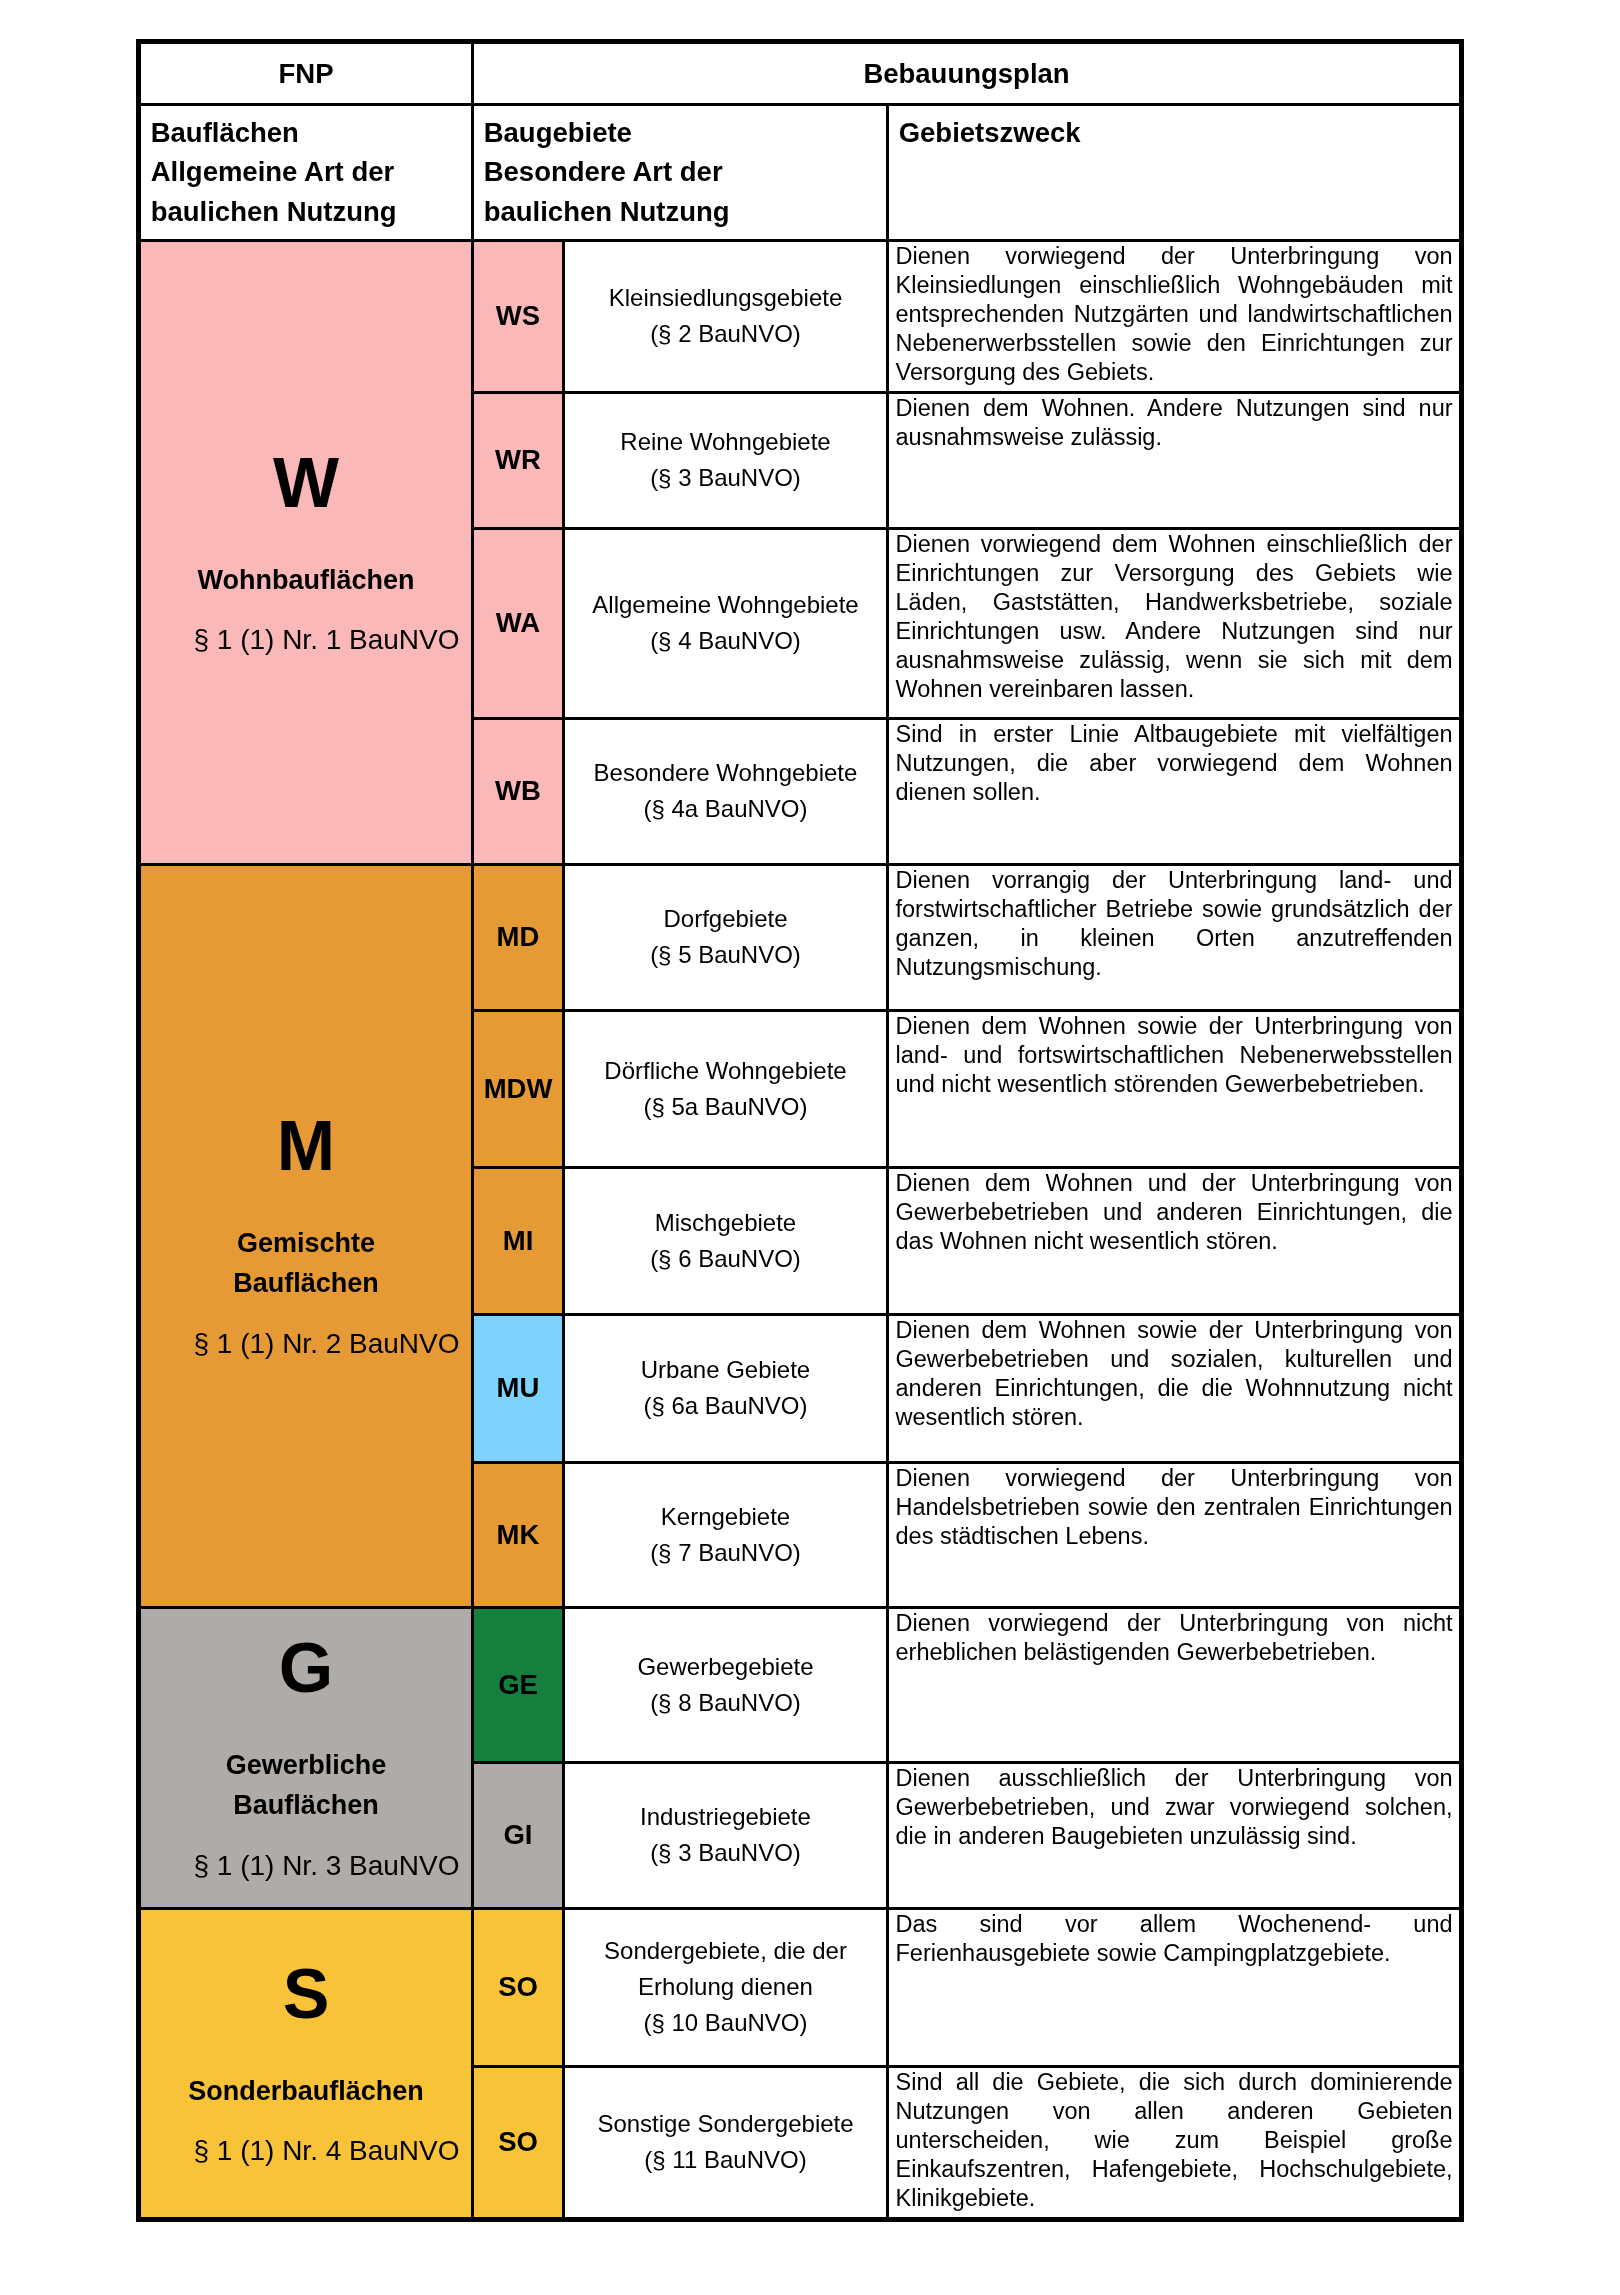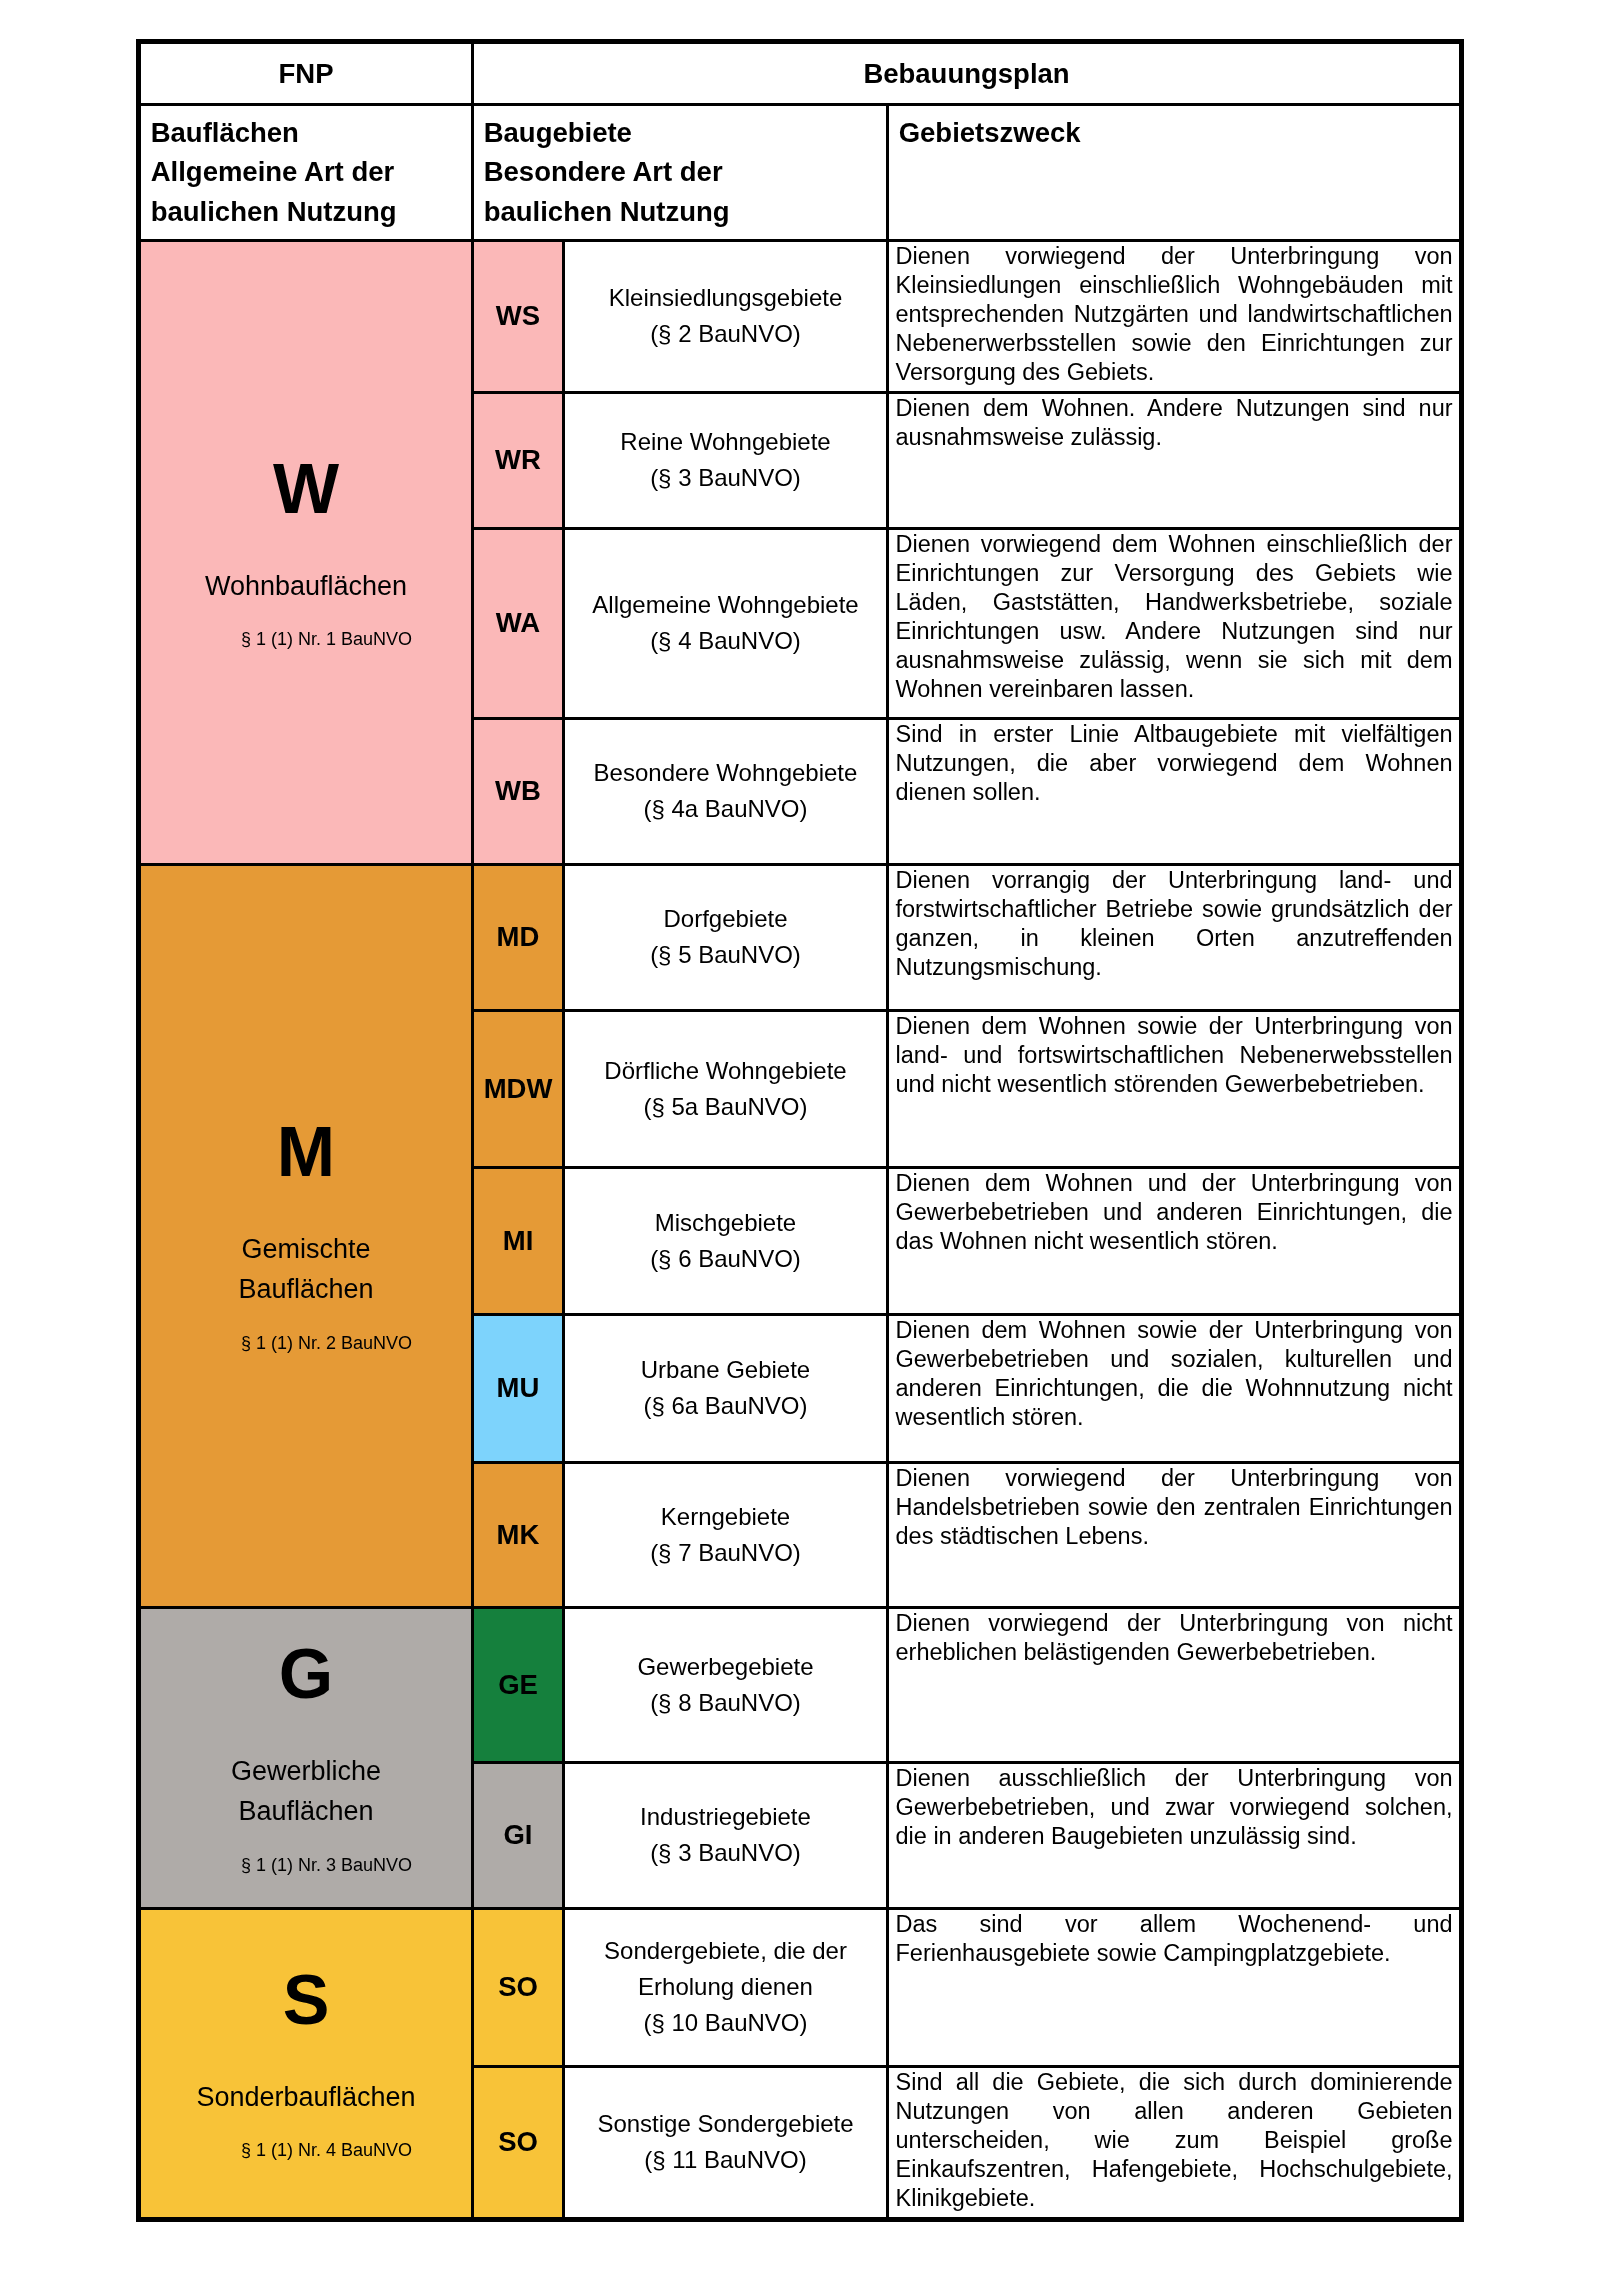--- a/index.html
+++ b/index.html
@@ -19,22 +19,22 @@
   .hcell {
     font-weight: bold; font-size: 27.5px; line-height: 1.45;
     vertical-align: top; text-align: left; padding: 6.5px 9.7px;
     background: #fff;
   }
   .hcenter { text-align: center; vertical-align: middle; padding: 3.2px; }
   .pre { white-space: pre-line; }
   
   .sec { vertical-align: middle; text-align: center; padding: 0; }
   .sec-letter { font-weight: bold; font-size: 70px; line-height: 1; margin: 0 0 42px 0; }
-  .sec-name { font-size: 27px; line-height: 1.5; margin: 0 0 23px 0; white-space: pre-line; }
-  .sec-ref { font-size: 18px; line-height: 1.2; padding-left: 41px; }
+  .sec-name { font-size: 27px; line-height: 1.5; margin: 0 0 23px 0; white-space: pre-line; font-weight: bold; }
+  .sec-ref { font-size: 28px; line-height: 1.2; padding-left: 41px; }
   
   .code {
     font-weight: bold; font-size: 27.5px; text-align: center; vertical-align: middle;
     padding: 4px;
   }
   
   .gname {
     font-size: 24px; line-height: 1.5; text-align: center; vertical-align: middle;
     padding: 0 8px; background: #fff; white-space: pre-line;
   }

